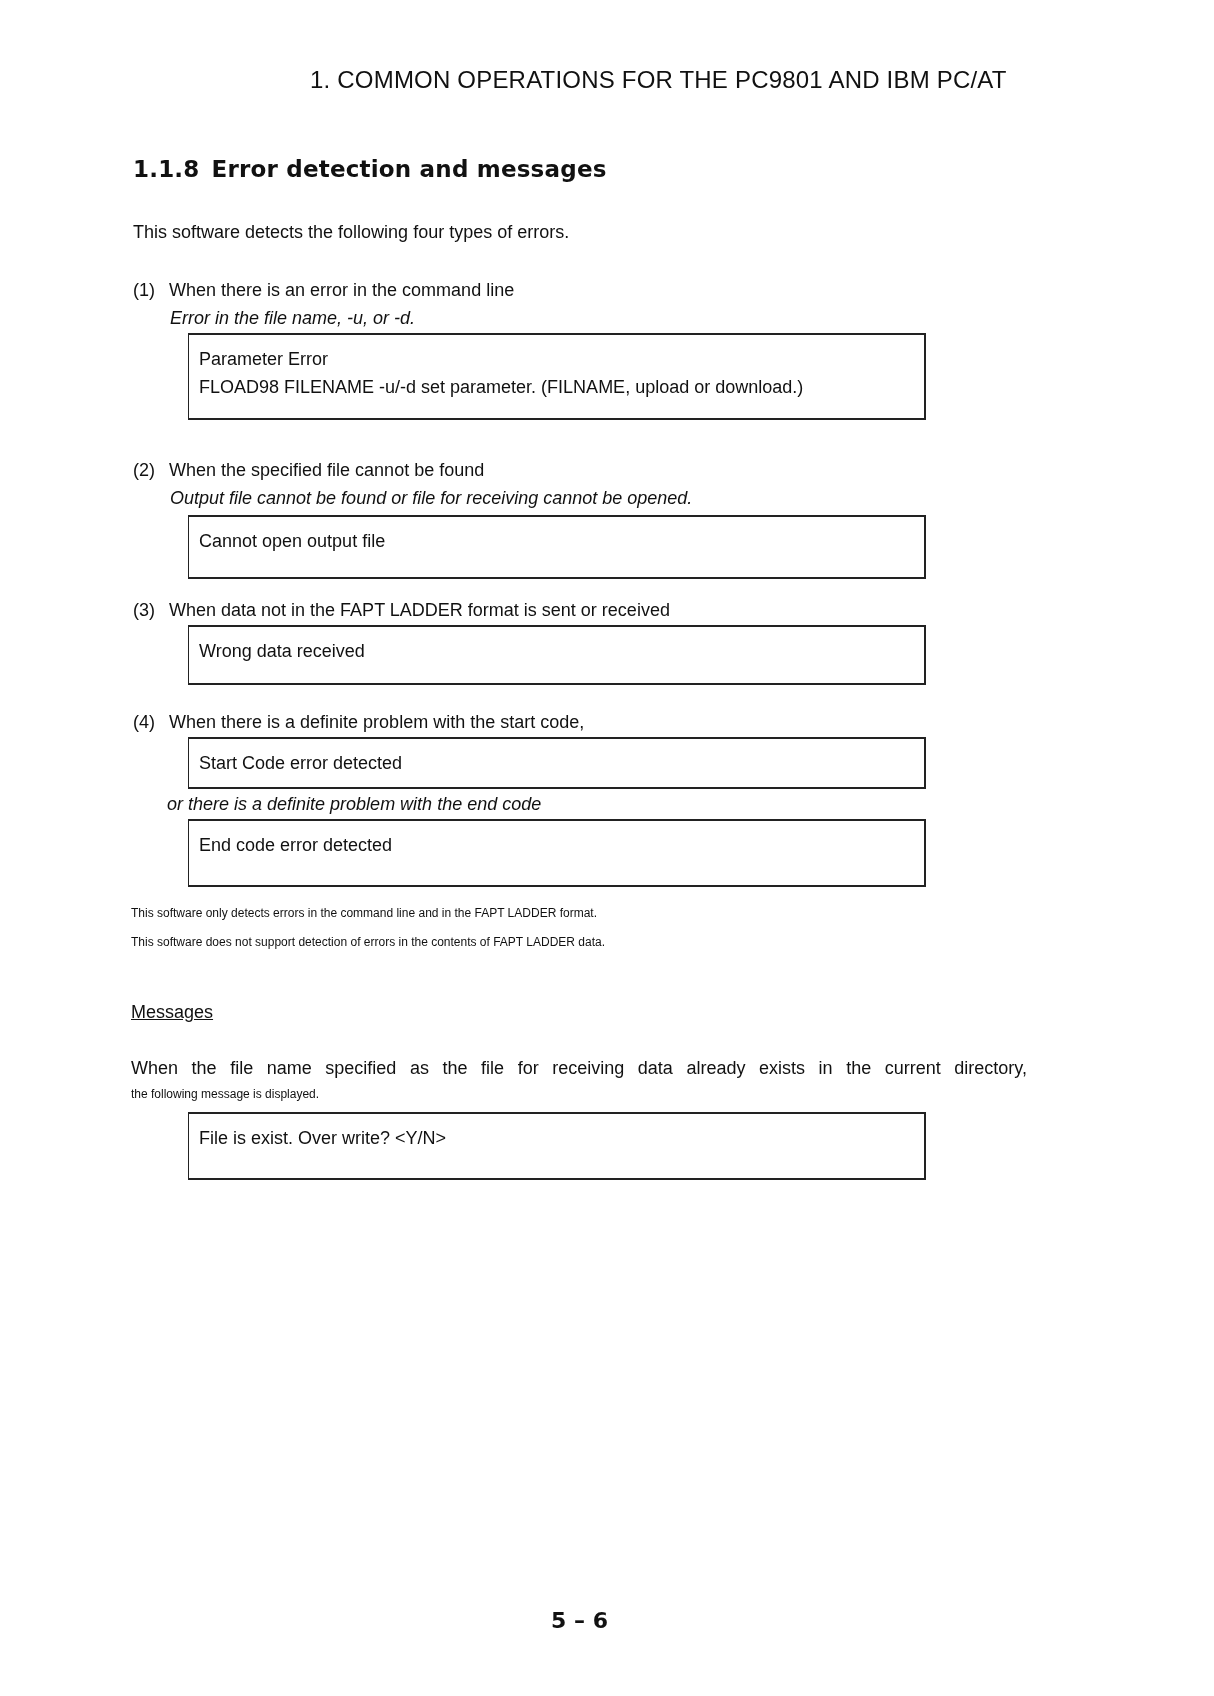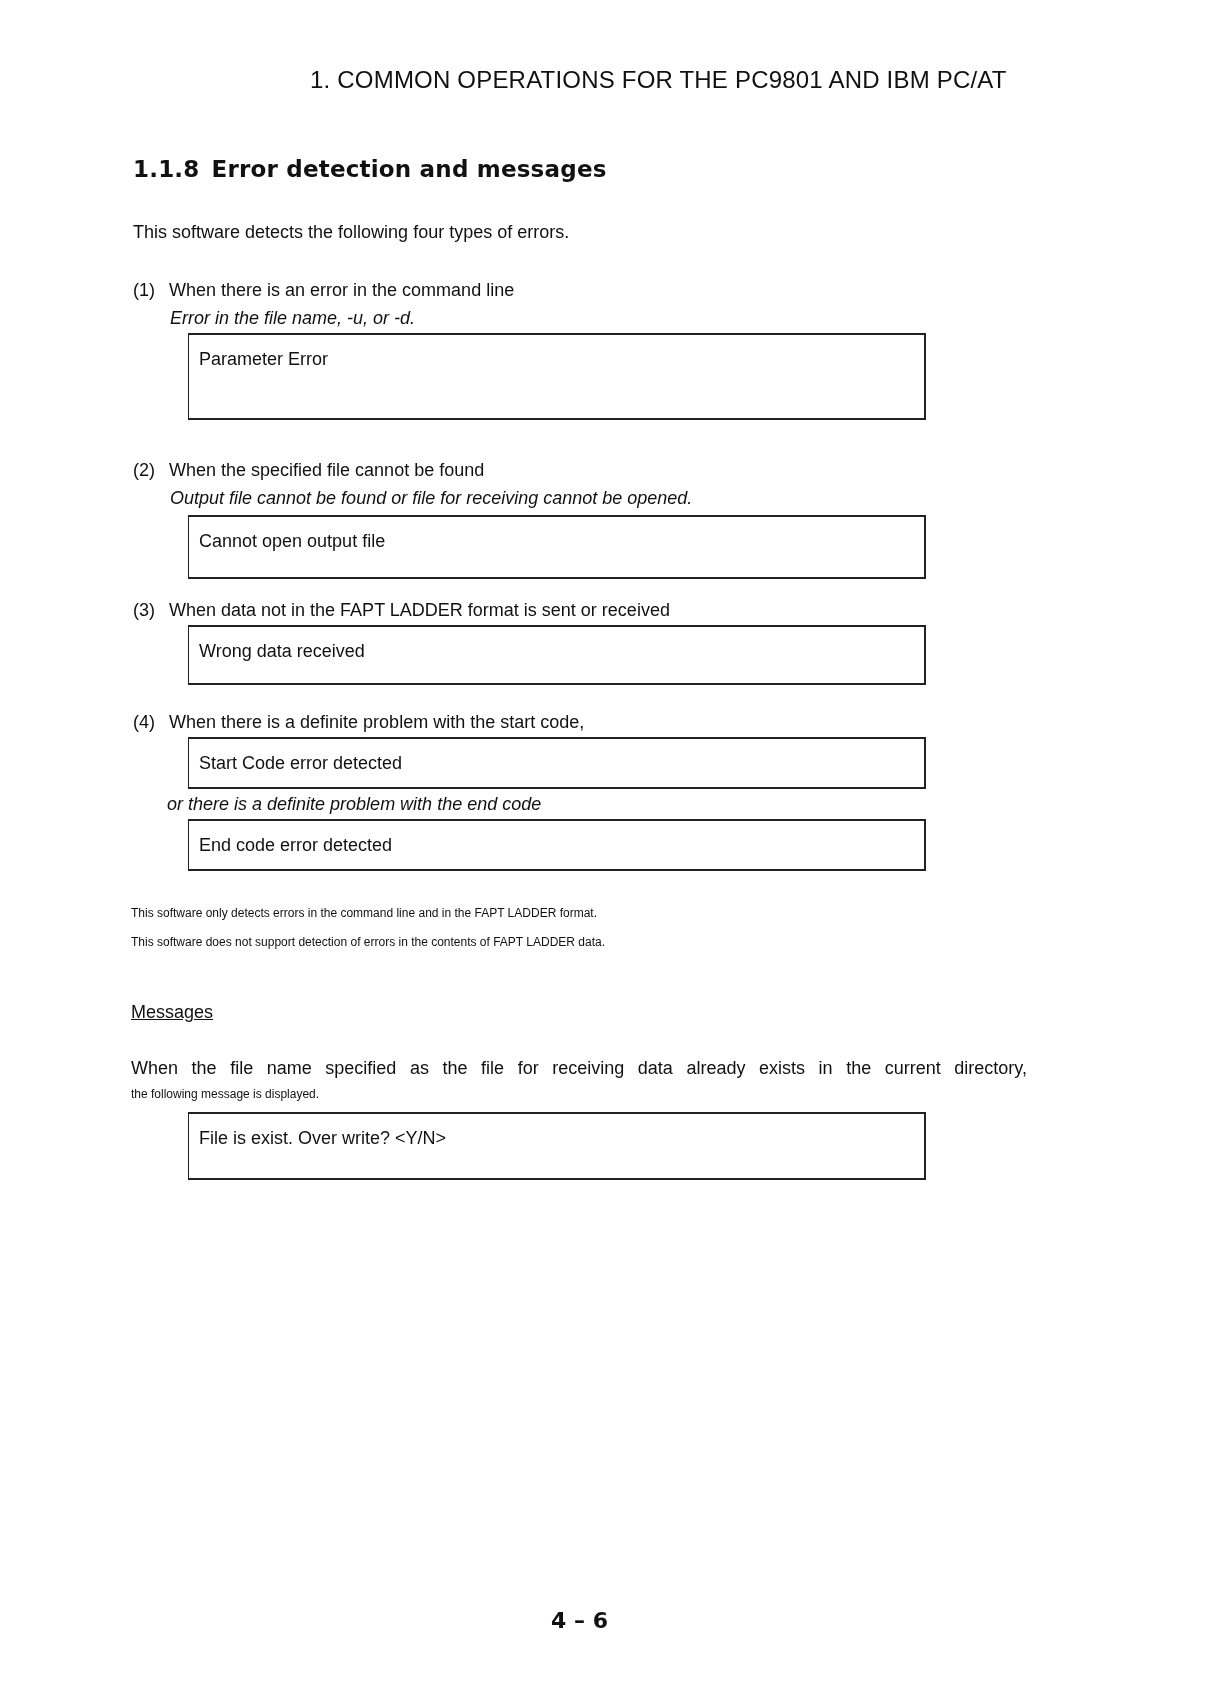--- a/index.html
+++ b/index.html
@@ -39,20 +39,21 @@
 </div>
 
 <div class="abs body-text intro">This software detects the following four types of errors.</div>
 
 <div class="abs item" style="top:280px;">
   <span class="idx">(1)</span><span>When there is an error in the command line</span>
 </div>
 <div class="abs sub" style="top:308px;">Error in the file name, -u, or -d.</div>
 <div class="box" style="top:333px; height:87px;">
   <span class="line">Parameter Error</span>
+  <span class="line">FLOAD98 FILENAME -u/-d set parameter.  (FILNAME, upload or download.)</span>
 </div>
 
 <div class="abs item" style="top:460px;">
   <span class="idx">(2)</span><span>When the specified file cannot be found</span>
 </div>
 <div class="abs sub" style="top:488px;">Output file cannot be found or file for receiving cannot be opened.</div>
 <div class="box" style="top:515px; height:64px;">
   <span class="line">Cannot open output file</span>
 </div>
 
@@ -63,27 +64,27 @@
   <span class="line">Wrong data received</span>
 </div>
 
 <div class="abs item" style="top:712px;">
   <span class="idx">(4)</span><span>When there is a definite problem with the start code,</span>
 </div>
 <div class="box" style="top:737px; height:52px;">
   <span class="line">Start Code error detected</span>
 </div>
 <div class="abs sub" style="top:794px; left:167px;">or there is a definite problem with the end code</div>
-<div class="box" style="top:819px; height:52px;">
+<div class="box" style="top:819px; height:68px;">
   <span class="line">End code error detected</span>
 </div>
 
 <div class="abs para" style="top:906px;">This software only detects errors in the command line and in the FAPT LADDER format.</div>
 <div class="abs para" style="top:935px;">This software does not support detection of errors in the contents of FAPT LADDER data.</div>
 
 <div class="abs messages-heading">Messages</div>
 <div class="abs justify-line" style="top:1058px;">When the file name specified as the file for receiving data already exists in the current directory,</div>
 <div class="abs para" style="top:1087px;">the following message is displayed.</div>
 <div class="box" style="top:1112px; height:68px;">
   <span class="line">File is exist.  Over write?  &lt;Y/N&gt;</span>
 </div>
 
-<div class="abs page-number">4 – 6</div>
+<div class="abs page-number">5 – 6</div>
 
 </body></html>

